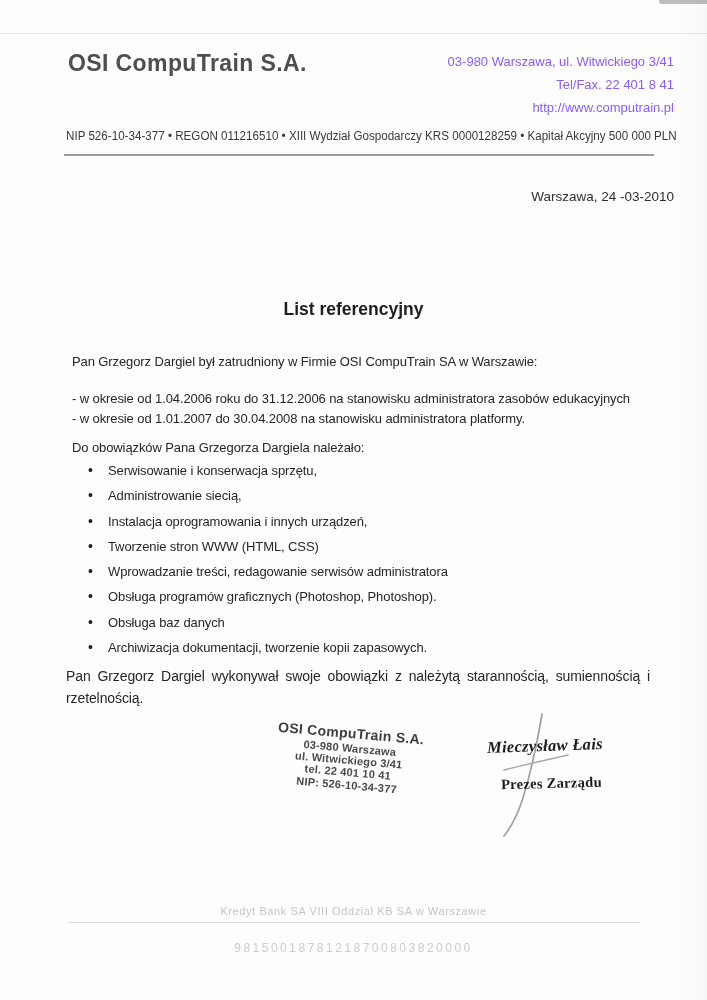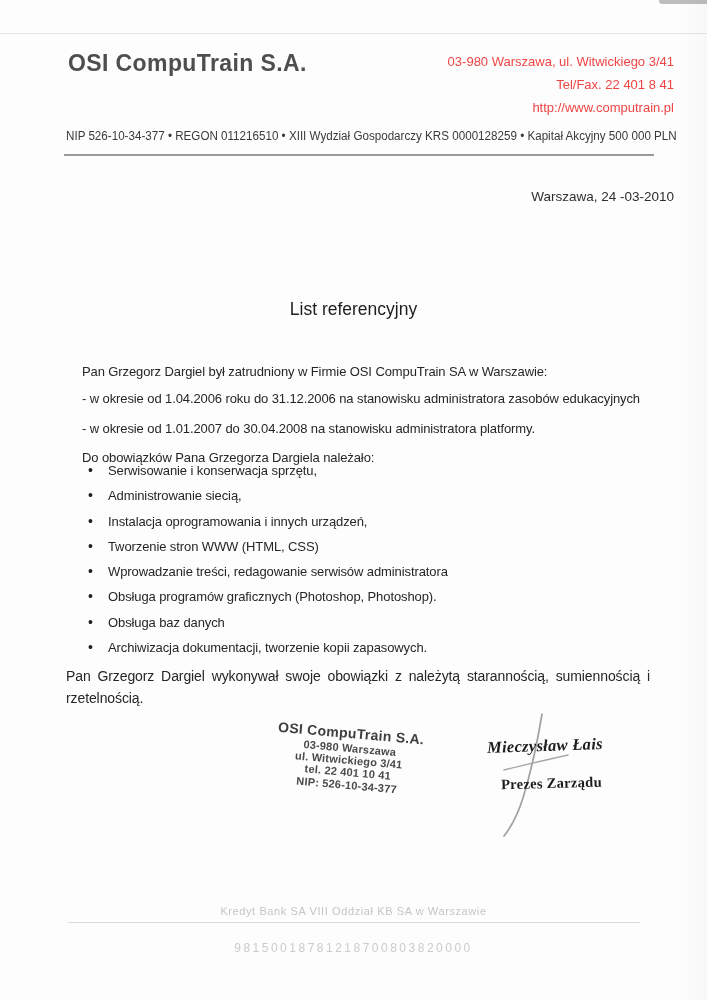--- a/index.html
+++ b/index.html
@@ -21,43 +21,43 @@
   .corner-smudge { position: absolute; top: 0; right: 0; width: 72px; height: 4px; background: #9b9b9b; opacity: .65; border-radius: 0 0 0 3px; }
   .right-shade { position: absolute; top: 0; right: 0; width: 55px; height: 100%; background: linear-gradient(to right, rgba(0,0,0,0), rgba(0,0,0,0.035)); pointer-events: none; }
 
   
   .company-name {
     position: absolute; left: 68px; top: 50px;
     font-size: 23px; font-weight: bold; color: #4e4e4e; letter-spacing: .4px;
   }
   .lh-address {
     position: absolute; right: 57px; top: 50px;
-    text-align: right; font-size: 13px; color: #ef4444; line-height: 23px;
+    text-align: right; font-size: 13px; color: #8b5cf6; line-height: 23px;
   }
   .registry {
     position: absolute; left: 66px; top: 129px;
     font-size: 12.5px; color: #3a3a3a; white-space: nowrap;
     transform: scaleX(.93); transform-origin: left center;
   }
   .header-rule { position: absolute; left: 64px; top: 154px; width: 590px; height: 1.5px; background: #9a9a9a; }
 
   .dateline { position: absolute; right: 57px; top: 189px; font-size: 13.5px; color: #2e2e2e; }
 
   .title {
     position: absolute; left: 0; top: 299px; width: 707px; margin: 0;
-    text-align: center; font-size: 17.5px; font-weight: normal; color: #1e1e1e;
+    text-align: center; font-size: 17.5px; font-weight: bold; color: #1e1e1e;
   }
 
   
   .p {
-    position: absolute; left: 66px; width: 584px; margin: 16px;
+    position: absolute; left: 66px; width: 584px; margin: 6px;
     font-size: 13px; color: #262626; letter-spacing: -.1px; white-space: nowrap;
   }
   .p-intro        { top: 348px; }
-  .p-period1      { top: 375px; }
+  .p-period1      { top: 385px; }
   .p-period2      { top: 405px; }
   .p-duties-intro { top: 434px; }
 
   .duties {
     position: absolute; left: 88px; top: 464px; width: 560px;
     margin: 0; padding: 0; list-style: none;
   }
   .duties li {
     display: flex; align-items: flex-start; gap: 10px;
     font-size: 13px; color: #262626; letter-spacing: -.1px;

